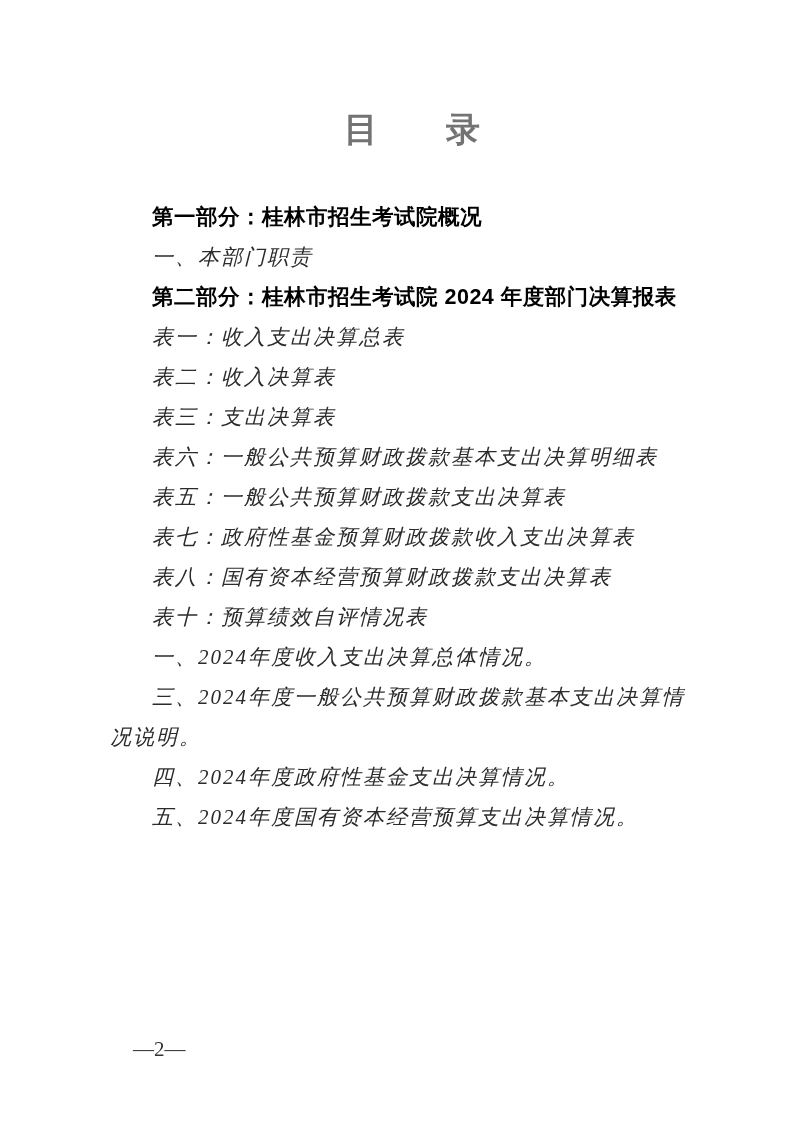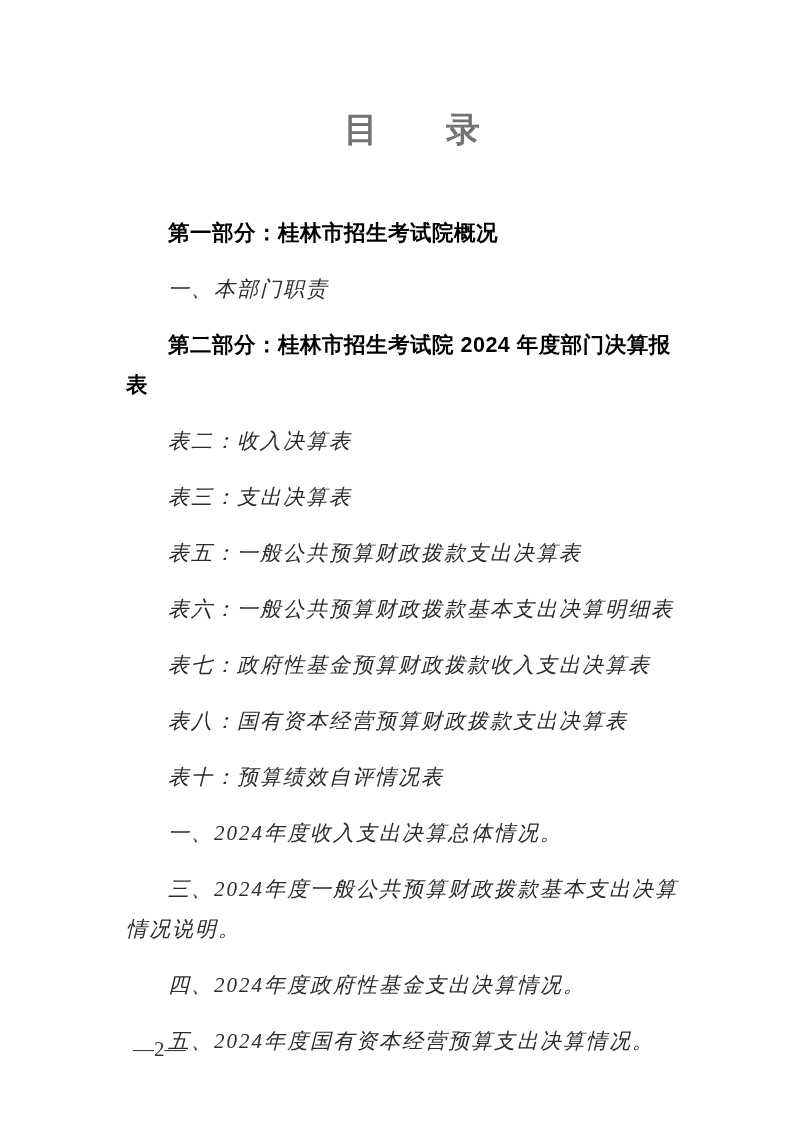--- a/index.html
+++ b/index.html
@@ -29,21 +29,21 @@
     line-height: 38px;
     color: #737373;
   }
   .toc {
     position: absolute;
     top: 197px;
     left: 110px;
     width: 586px;
   }
   .toc p {
-    margin: 16px;
+    margin: 0;
     line-height: 40px;
     text-indent: 42px;
     font-size: 21px;
   }
   .toc p.item {
     font-family: "Liberation Serif", serif;
     letter-spacing: 2px;
     color: #2b2b2b;
     font-weight: normal;
     font-style: italic;
@@ -68,24 +68,25 @@
 </head>
 <body>
 
 <div class="page">
   <h1 class="doc-title">目　　录</h1>
 
   <div class="toc" id="toc-list">
       <p class="heading">第一部分：桂林市招生考试院概况</p>
       <p class="item">一、本部门职责</p>
       <p class="heading">第二部分：桂林市招生考试院 2024 年度部门决算报表</p>
+      <p class="item">表一：收入支出决算总表</p>
       <p class="item">表二：收入决算表</p>
       <p class="item">表三：支出决算表</p>
+      <p class="item">表六：一般公共预算财政拨款基本支出决算明细表</p>
       <p class="item">表五：一般公共预算财政拨款支出决算表</p>
-      <p class="item">表六：一般公共预算财政拨款基本支出决算明细表</p>
       <p class="item">表七：政府性基金预算财政拨款收入支出决算表</p>
       <p class="item">表八：国有资本经营预算财政拨款支出决算表</p>
       <p class="item">表十：预算绩效自评情况表</p>
       <p class="item">一、2024年度收入支出决算总体情况。</p>
       <p class="item">三、2024年度一般公共预算财政拨款基本支出决算情况说明。</p>
       <p class="item">四、2024年度政府性基金支出决算情况。</p>
       <p class="item">五、2024年度国有资本经营预算支出决算情况。</p>
     </div>
 
   <div class="page-footer">—2—</div>

